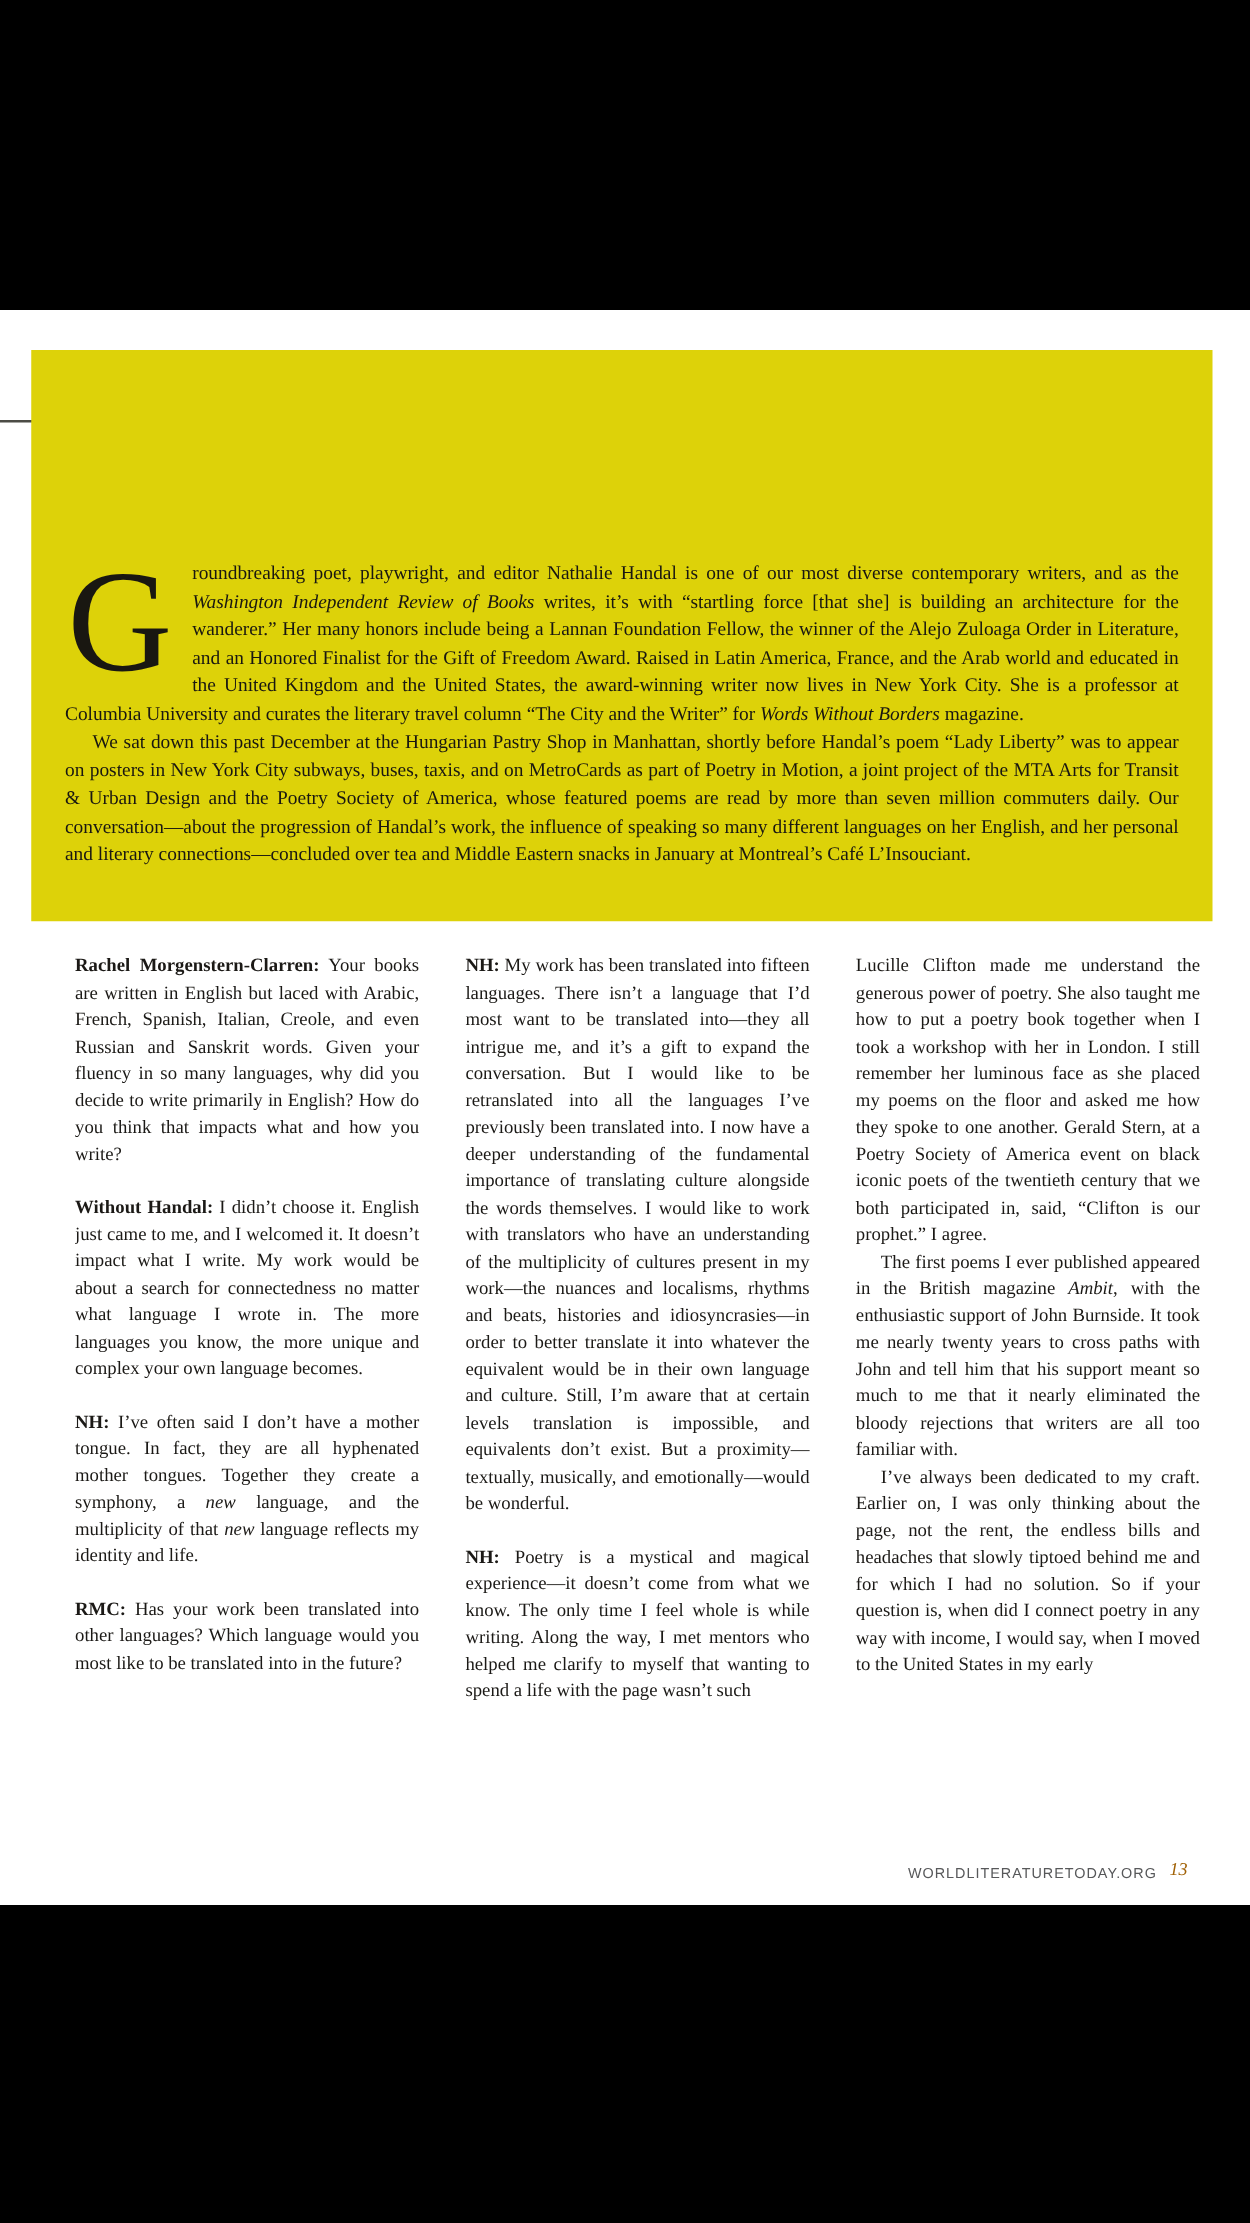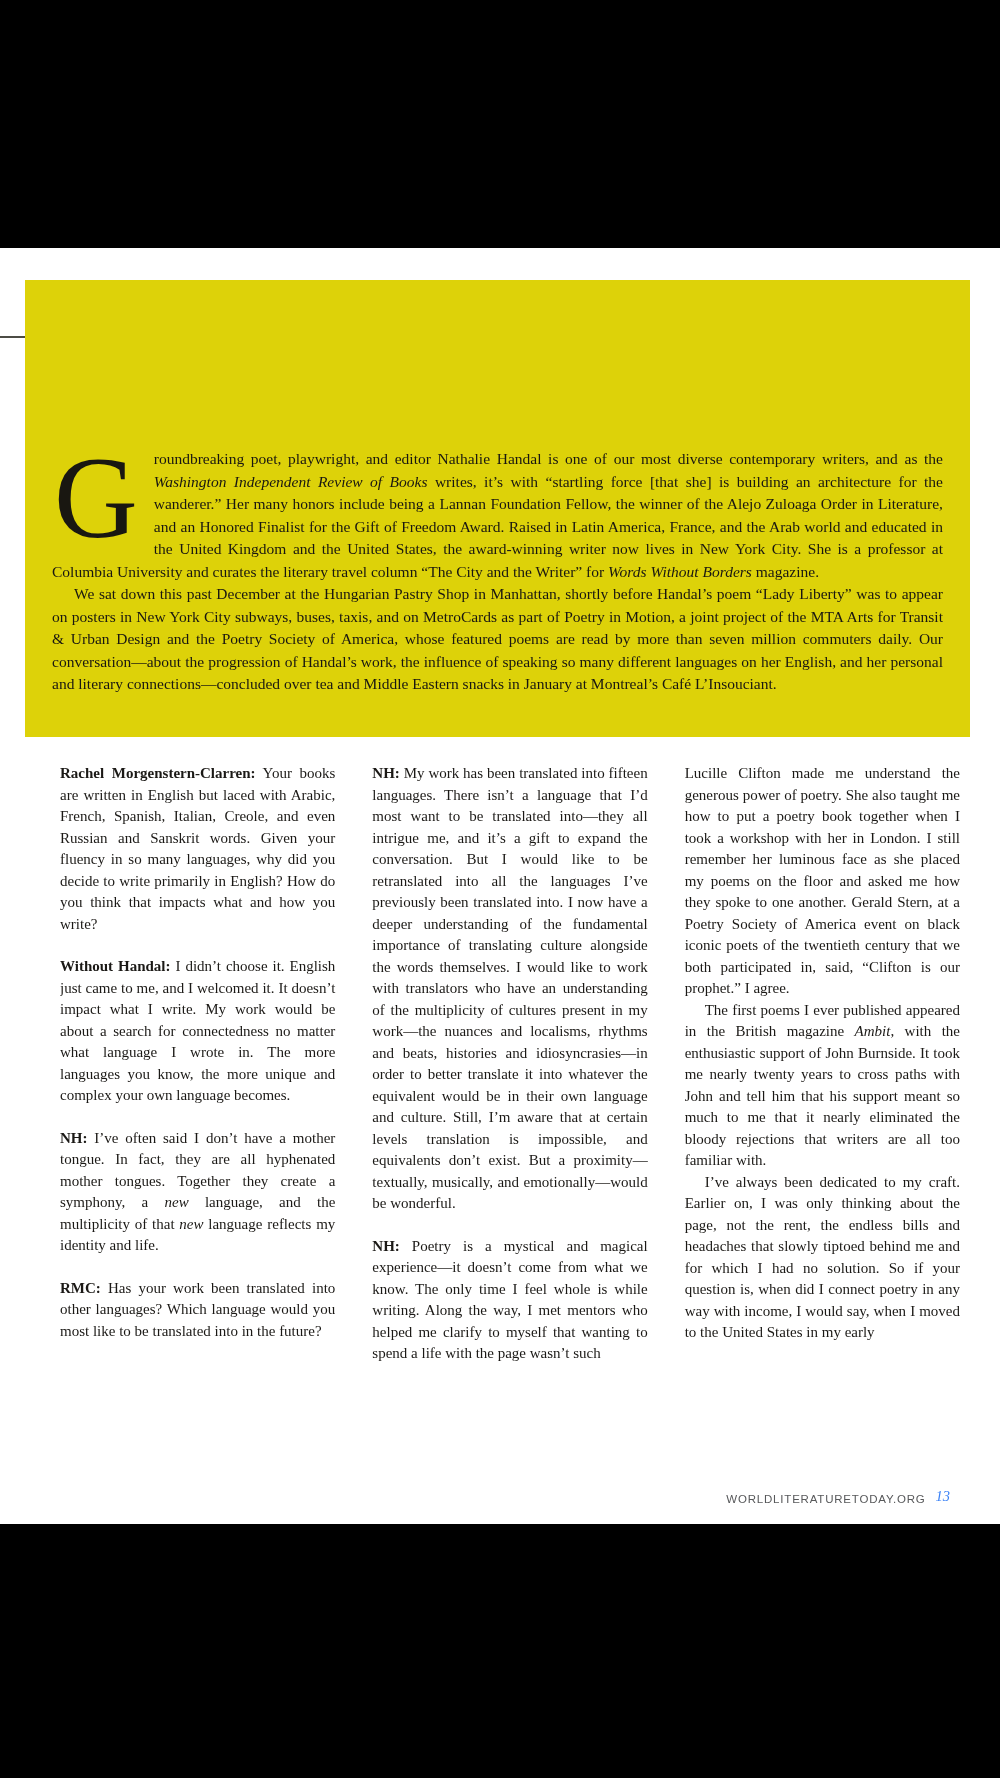--- a/index.html
+++ b/index.html
@@ -14,21 +14,21 @@
   .yellow p{margin:0;text-align:justify;font-size:15.5px;line-height:22.5px;}
   .dropcap{float:left;font-size:116px;line-height:0.78;margin:5px 16px 0 2px;font-weight:400;}
   .intro-p2{text-indent:22px;}
   .columns{position:absolute;top:515px;left:60px;width:900px;height:714px;display:flex;gap:37px;overflow:hidden;color:#1b1916;}
   .col{flex:1;font-size:15px;line-height:21.5px;text-align:justify;}
   .col p{margin:0 0 21px 0;}
   .col.flow p{margin:0;}
   .col.flow p + p{text-indent:20px;}
   .footer{position:absolute;top:1240px;right:50px;display:flex;align-items:flex-end;gap:10px;}
   .footer .site{font-family:"Liberation Sans",sans-serif;font-size:11.5px;letter-spacing:0.8px;color:#57585a;}
-  .footer .num{font-style:italic;font-size:14.5px;color:#3b82f6;}
+  .footer .num{font-style:italic;font-size:14.5px;color:#a16207;}
 </style>
 </head>
 <body>
 
 <div class="stage">
   <div class="bleed-bar bleed-top"></div>
 
   <div class="paper">
     <div class="rule" style="background: rgb(76, 76, 69);"></div>
 

